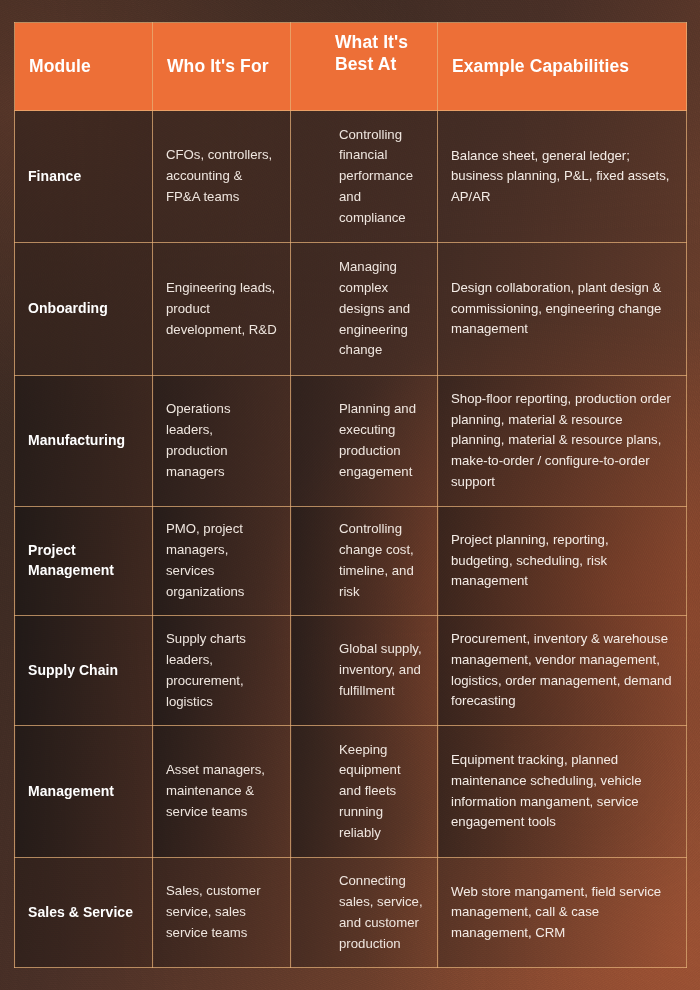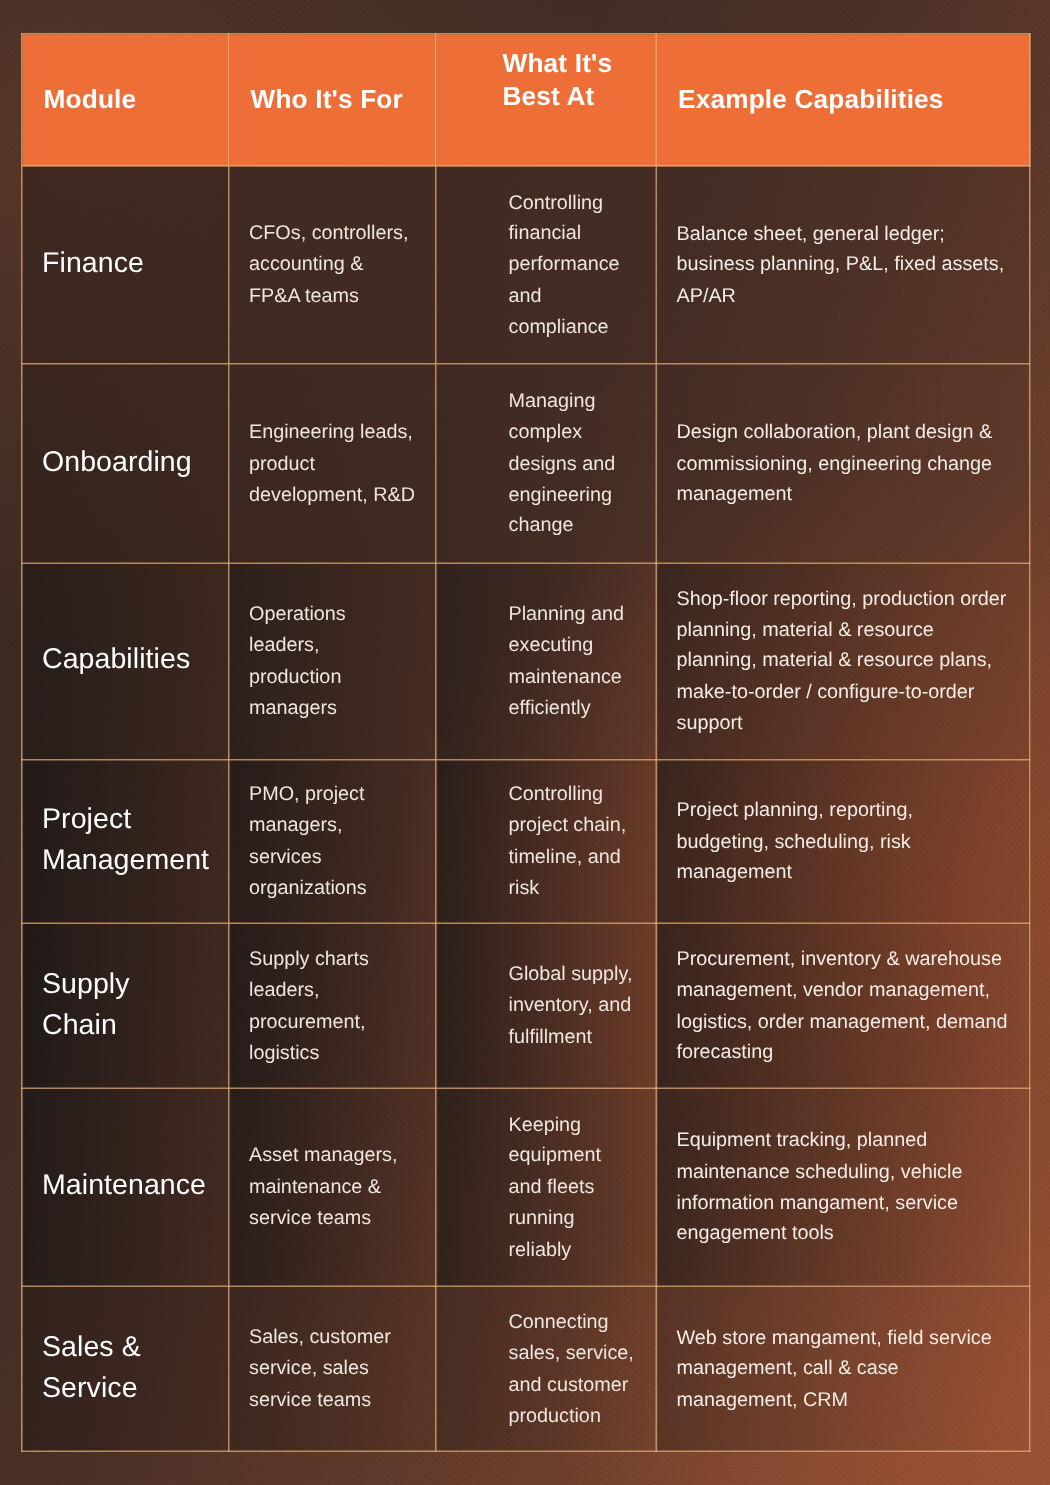--- a/index.html
+++ b/index.html
@@ -84,22 +84,22 @@
   
   tbody td {
     background-color: transparent;
     color: #f3ece7;
     font-size: 13.2px;
     line-height: 1.58;
     padding: 8px 13px;
   }
 
   tbody td.cell-module {
-    font-weight: normal;
-    font-size: 19px;
+    font-weight: bold;
+    font-size: 14px;
     color: #ffffff;
     letter-spacing: 0.05px;
     line-height: 1.42;
   }
 
   tbody td.cell-who,
   tbody td.cell-best {
     color: #efe6df;
   }
 
@@ -152,39 +152,39 @@
         <td class="cell-best">Controlling financial performance and compliance</td>
         <td class="cell-examples">Balance sheet, general ledger; business planning, P&amp;L, fixed assets, AP/AR</td>
       </tr>
       <tr class="r-1">
         <td class="cell-module">Onboarding</td>
         <td class="cell-who">Engineering leads, product development, R&amp;D</td>
         <td class="cell-best">Managing complex designs and engineering change</td>
         <td class="cell-examples">Design collaboration, plant design &amp; commissioning, engineering change management</td>
       </tr>
       <tr class="r-2">
-        <td class="cell-module">Capabilities</td>
+        <td class="cell-module">Manufacturing</td>
         <td class="cell-who">Operations leaders, production managers</td>
-        <td class="cell-best">Planning and executing maintenance efficiently</td>
+        <td class="cell-best">Planning and executing production engagement</td>
         <td class="cell-examples">Shop-floor reporting, production order planning, material &amp; resource planning, material &amp; resource plans, make-to-order / configure-to-order support</td>
       </tr>
       <tr class="r-3">
         <td class="cell-module">Project Management</td>
         <td class="cell-who">PMO, project managers, services organizations</td>
-        <td class="cell-best">Controlling project chain, timeline, and risk</td>
+        <td class="cell-best">Controlling change cost, timeline, and risk</td>
         <td class="cell-examples">Project planning, reporting, budgeting, scheduling, risk management</td>
       </tr>
       <tr class="r-4">
         <td class="cell-module">Supply Chain</td>
         <td class="cell-who">Supply charts leaders, procurement, logistics</td>
         <td class="cell-best">Global supply, inventory, and fulfillment</td>
         <td class="cell-examples">Procurement, inventory &amp; warehouse management, vendor management, logistics, order management, demand forecasting</td>
       </tr>
       <tr class="r-5">
-        <td class="cell-module">Maintenance</td>
+        <td class="cell-module">Management</td>
         <td class="cell-who">Asset managers, maintenance &amp; service teams</td>
         <td class="cell-best">Keeping equipment and fleets running reliably</td>
         <td class="cell-examples">Equipment tracking, planned maintenance scheduling, vehicle information mangament, service engagement tools</td>
       </tr>
       <tr class="r-7">
         <td class="cell-module">Sales &amp; Service</td>
         <td class="cell-who">Sales, customer service, sales service teams</td>
         <td class="cell-best">Connecting sales, service, and customer production</td>
         <td class="cell-examples">Web store mangament, field service management, call &amp; case management, CRM</td>
       </tr>

